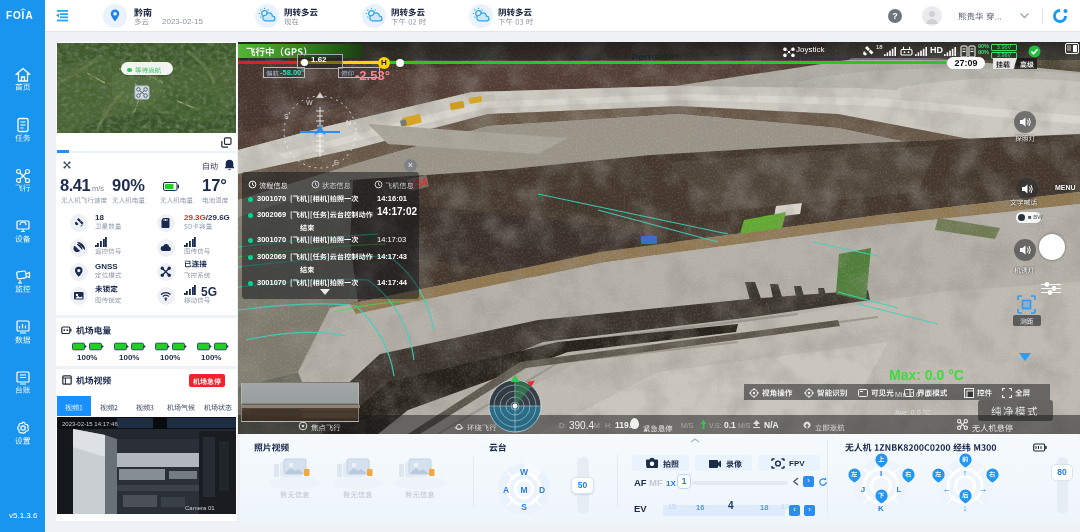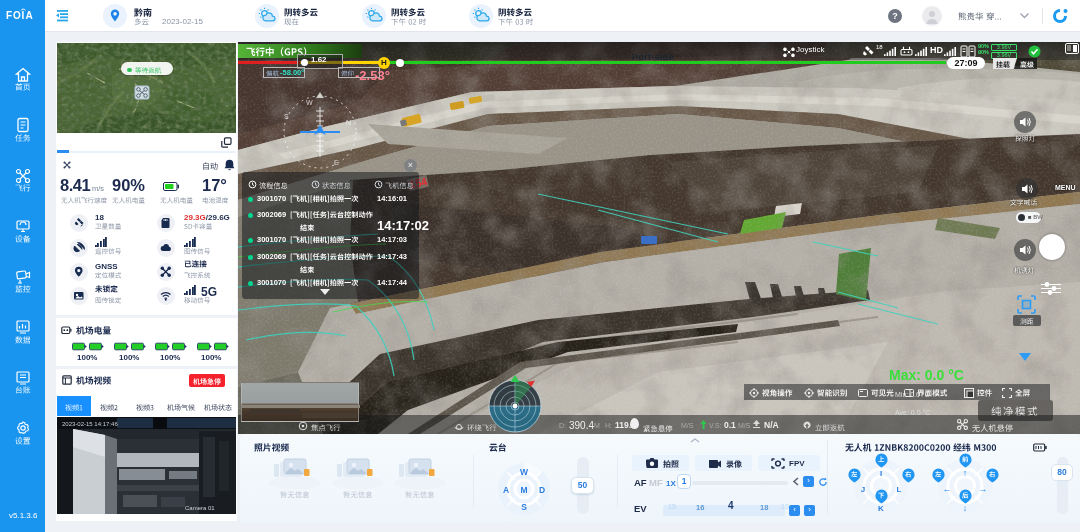--- a/index.html
+++ b/index.html
@@ -144,30 +144,30 @@
 <span class="abs" style="left:19px;top:152px;font-size:7.5px;font-weight:bold;color:#fff">3001070</span>
 <svg style="position:absolute;left:52.0px;top:153.2px;overflow:visible;" width="68" height="8">
       <path transform="translate(0,6.34)" d="M0.7 1.2H2.4V0.7H1.5V-5.2H2.4V-5.8H0.7Z M8.8 -5.3C8.5 -4.9 8.1 -4.4 7.6 -4.0C7.6 -4.6 7.6 -5.1 7.6 -5.8H3.1V-4.9H6.7C6.8 -1.6 7.2 0.5 8.8 0.5C9.4 0.5 9.6 0.1 9.7 -1.1C9.5 -1.2 9.3 -1.4 9.1 -1.6C9.1 -0.9 9.0 -0.4 8.8 -0.4C8.2 -0.4 7.9 -1.3 7.7 -2.8C8.3 -2.5 8.9 -2.1 9.2 -1.9L9.6 -2.5C9.3 -2.8 8.7 -3.2 8.1 -3.5C8.6 -3.9 9.1 -4.4 9.6 -4.9Z M13.4 -5.7V-3.4C13.4 -2.3 13.3 -0.9 12.4 0.1C12.6 0.2 12.9 0.5 13.1 0.6C14.1 -0.4 14.3 -2.1 14.3 -3.4V-4.9H15.2V-0.6C15.2 0.1 15.2 0.2 15.4 0.4C15.5 0.5 15.7 0.6 15.9 0.6C16.0 0.6 16.1 0.6 16.3 0.6C16.4 0.6 16.6 0.5 16.7 0.4C16.8 0.3 16.9 0.2 17.0 -0.0C17.0 -0.2 17.0 -0.7 17.0 -1.1C16.8 -1.2 16.6 -1.3 16.4 -1.5C16.4 -1.0 16.4 -0.7 16.4 -0.5C16.4 -0.4 16.4 -0.3 16.3 -0.3C16.3 -0.2 16.3 -0.2 16.3 -0.2C16.2 -0.2 16.2 -0.2 16.1 -0.2C16.1 -0.2 16.1 -0.2 16.0 -0.3C16.0 -0.3 16.0 -0.4 16.0 -0.6V-5.7ZM11.3 -6.1V-4.6H10.2V-3.8H11.2C11.0 -2.9 10.5 -2.0 10.1 -1.4C10.2 -1.2 10.4 -0.8 10.5 -0.6C10.8 -1.0 11.1 -1.6 11.3 -2.2V0.6H12.1V-2.4C12.3 -2.1 12.6 -1.7 12.7 -1.5L13.2 -2.2C13.0 -2.4 12.4 -3.1 12.1 -3.4V-3.8H13.1V-4.6H12.1V-6.1Z M17.5 1.2H19.1V-5.8H17.5V-5.2H18.3V0.7H17.5Z M20.6 1.2H22.2V0.7H21.4V-5.2H22.2V-5.8H20.6Z M26.7 -3.2H28.4V-2.3H26.7ZM26.7 -4.0V-4.9H28.4V-4.0ZM26.7 -1.5H28.4V-0.6H26.7ZM25.9 -5.7V0.6H26.7V0.2H28.4V0.5H29.3V-5.7ZM23.9 -6.1V-4.6H22.9V-3.8H23.8C23.6 -3.0 23.2 -2.0 22.7 -1.4C22.8 -1.2 23.0 -0.8 23.1 -0.6C23.4 -1.0 23.7 -1.6 23.9 -2.2V0.6H24.8V-2.4C25.0 -2.0 25.2 -1.7 25.3 -1.5L25.8 -2.2C25.6 -2.4 25.0 -3.1 24.8 -3.4V-3.8H25.7V-4.6H24.8V-6.1Z M33.3 -5.7V-3.4C33.3 -2.3 33.2 -0.9 32.2 0.1C32.4 0.2 32.8 0.5 32.9 0.6C33.9 -0.4 34.1 -2.1 34.1 -3.4V-4.9H35.0V-0.6C35.0 0.1 35.1 0.2 35.2 0.4C35.3 0.5 35.5 0.6 35.7 0.6C35.8 0.6 36.0 0.6 36.1 0.6C36.3 0.6 36.4 0.5 36.6 0.4C36.7 0.3 36.8 0.2 36.8 -0.0C36.8 -0.2 36.9 -0.7 36.9 -1.1C36.7 -1.2 36.4 -1.3 36.3 -1.5C36.3 -1.0 36.2 -0.7 36.2 -0.5C36.2 -0.4 36.2 -0.3 36.2 -0.3C36.2 -0.2 36.1 -0.2 36.1 -0.2C36.1 -0.2 36.0 -0.2 36.0 -0.2C35.9 -0.2 35.9 -0.2 35.9 -0.3C35.9 -0.3 35.9 -0.4 35.9 -0.6V-5.7ZM31.2 -6.1V-4.6H30.1V-3.8H31.0C30.8 -2.9 30.4 -2.0 29.9 -1.4C30.0 -1.2 30.2 -0.8 30.3 -0.6C30.6 -1.0 30.9 -1.6 31.2 -2.2V0.6H32.0V-2.4C32.2 -2.1 32.4 -1.7 32.5 -1.5L33.0 -2.2C32.9 -2.4 32.2 -3.1 32.0 -3.4V-3.8H32.9V-4.6H32.0V-6.1Z M37.3 1.2H39.0V-5.8H37.3V-5.2H38.2V0.7H37.3Z M40.8 -6.1V-4.7H40.0V-3.9H40.8V-2.7C40.4 -2.6 40.1 -2.5 39.9 -2.5L40.0 -1.6L40.8 -1.8V-0.3C40.8 -0.2 40.7 -0.2 40.6 -0.2C40.6 -0.2 40.3 -0.2 40.1 -0.2C40.2 0.1 40.3 0.4 40.3 0.6C40.8 0.6 41.1 0.6 41.3 0.5C41.6 0.3 41.7 0.1 41.7 -0.3V-2.0L42.5 -2.2L42.3 -3.0L41.7 -2.9V-3.9H42.4V-4.7H41.7V-6.1ZM43.5 -1.9H45.4V-0.6H43.5ZM43.5 -2.7V-4.0H45.4V-2.7ZM44.1 -6.1C44.0 -5.7 43.9 -5.2 43.8 -4.8H42.7V0.6H43.5V0.2H45.4V0.6H46.3V-4.8H44.7C44.9 -5.2 45.0 -5.6 45.1 -6.0Z M51.0 -2.8H52.6V-2.0H51.0ZM49.2 -0.9C49.3 -0.4 49.3 0.2 49.3 0.6L50.2 0.5C50.2 0.1 50.1 -0.5 50.0 -1.0ZM50.7 -0.9C50.9 -0.4 51.1 0.2 51.1 0.6L52.0 0.4C51.9 0.0 51.7 -0.6 51.6 -1.1ZM52.2 -0.9C52.5 -0.4 52.9 0.2 53.0 0.6L53.9 0.3C53.7 -0.1 53.3 -0.8 53.0 -1.2ZM48.0 -1.2C47.8 -0.6 47.4 -0.0 47.1 0.3L48.0 0.7C48.3 0.3 48.6 -0.4 48.8 -0.9ZM48.3 -5.1H49.0V-4.1H48.3ZM48.3 -2.3V-3.4H49.0V-2.3ZM50.0 -5.9V-5.1H51.0C50.9 -4.6 50.6 -4.3 49.8 -4.1V-5.8H47.4V-1.2H48.3V-1.6H49.8V-4.0C49.9 -3.9 50.1 -3.6 50.2 -3.4L50.2 -3.4V-1.3H53.5V-3.5H50.4C51.3 -3.8 51.7 -4.4 51.8 -5.1H52.8C52.8 -4.7 52.7 -4.5 52.7 -4.4C52.6 -4.4 52.6 -4.4 52.5 -4.4C52.4 -4.4 52.1 -4.4 51.8 -4.4C52.0 -4.2 52.0 -3.9 52.0 -3.7C52.4 -3.7 52.7 -3.7 52.9 -3.7C53.1 -3.7 53.2 -3.8 53.4 -3.9C53.5 -4.1 53.6 -4.6 53.7 -5.6C53.7 -5.7 53.7 -5.9 53.7 -5.9Z M54.4 -3.3V-2.3H61.0V-3.3Z M61.6 -5.0C62.1 -4.7 62.7 -4.3 63.0 -3.9L63.6 -4.7C63.3 -5.0 62.6 -5.4 62.1 -5.6ZM61.5 -0.6 62.3 -0.0C62.7 -0.7 63.2 -1.5 63.6 -2.3L62.9 -2.9C62.5 -2.0 61.9 -1.1 61.5 -0.6ZM64.4 -6.1C64.2 -4.9 63.8 -3.8 63.2 -3.1C63.4 -3.0 63.8 -2.8 64.0 -2.6C64.3 -3.0 64.6 -3.5 64.8 -4.1H67.1C66.9 -3.7 66.8 -3.2 66.7 -2.9C66.9 -2.8 67.2 -2.7 67.4 -2.6C67.7 -3.1 68.0 -3.9 68.1 -4.7L67.5 -5.0L67.3 -5.0H65.1C65.2 -5.3 65.3 -5.6 65.4 -5.9ZM65.2 -3.9V-3.5C65.2 -2.5 65.1 -1.0 63.0 0.0C63.2 0.2 63.6 0.5 63.7 0.7C64.9 0.1 65.5 -0.7 65.8 -1.5C66.2 -0.5 66.8 0.2 67.7 0.6C67.9 0.4 68.1 -0.0 68.3 -0.2C67.1 -0.6 66.5 -1.6 66.2 -2.9C66.2 -3.1 66.2 -3.3 66.2 -3.4V-3.9Z" fill="#fff"></path>
     </svg>
 <span class="abs" style="left:139px;top:152px;font-size:7.5px;font-weight:bold;color:#fff">14:16:01</span>
 <div class="abs" style="left:10px;top:171px;width:5px;height:5px;border-radius:50%;background:#00d68f"></div>
 <span class="abs" style="left:19px;top:168px;font-size:7.5px;font-weight:bold;color:#fff">3002069</span>
 <svg style="position:absolute;left:52.0px;top:169.2px;overflow:visible;" width="83" height="8">
       <path transform="translate(0,6.34)" d="M0.7 1.2H2.4V0.7H1.5V-5.2H2.4V-5.8H0.7Z M8.8 -5.3C8.5 -4.9 8.1 -4.4 7.6 -4.0C7.6 -4.6 7.6 -5.1 7.6 -5.8H3.1V-4.9H6.7C6.8 -1.6 7.2 0.5 8.8 0.5C9.4 0.5 9.6 0.1 9.7 -1.1C9.5 -1.2 9.3 -1.4 9.1 -1.6C9.1 -0.9 9.0 -0.4 8.8 -0.4C8.2 -0.4 7.9 -1.3 7.7 -2.8C8.3 -2.5 8.9 -2.1 9.2 -1.9L9.6 -2.5C9.3 -2.8 8.7 -3.2 8.1 -3.5C8.6 -3.9 9.1 -4.4 9.6 -4.9Z M13.4 -5.7V-3.4C13.4 -2.3 13.3 -0.9 12.4 0.1C12.6 0.2 12.9 0.5 13.1 0.6C14.1 -0.4 14.3 -2.1 14.3 -3.4V-4.9H15.2V-0.6C15.2 0.1 15.2 0.2 15.4 0.4C15.5 0.5 15.7 0.6 15.9 0.6C16.0 0.6 16.1 0.6 16.3 0.6C16.4 0.6 16.6 0.5 16.7 0.4C16.8 0.3 16.9 0.2 17.0 -0.0C17.0 -0.2 17.0 -0.7 17.0 -1.1C16.8 -1.2 16.6 -1.3 16.4 -1.5C16.4 -1.0 16.4 -0.7 16.4 -0.5C16.4 -0.4 16.4 -0.3 16.3 -0.3C16.3 -0.2 16.3 -0.2 16.3 -0.2C16.2 -0.2 16.2 -0.2 16.1 -0.2C16.1 -0.2 16.1 -0.2 16.0 -0.3C16.0 -0.3 16.0 -0.4 16.0 -0.6V-5.7ZM11.3 -6.1V-4.6H10.2V-3.8H11.2C11.0 -2.9 10.5 -2.0 10.1 -1.4C10.2 -1.2 10.4 -0.8 10.5 -0.6C10.8 -1.0 11.1 -1.6 11.3 -2.2V0.6H12.1V-2.4C12.3 -2.1 12.6 -1.7 12.7 -1.5L13.2 -2.2C13.0 -2.4 12.4 -3.1 12.1 -3.4V-3.8H13.1V-4.6H12.1V-6.1Z M17.5 1.2H19.1V-5.8H17.5V-5.2H18.3V0.7H17.5Z M20.6 1.2H22.2V0.7H21.4V-5.2H22.2V-5.8H20.6Z M24.5 -6.1C24.1 -5.0 23.4 -4.0 22.7 -3.3C22.8 -3.1 23.1 -2.6 23.2 -2.4C23.4 -2.6 23.6 -2.8 23.8 -3.1V0.6H24.6V-4.4C24.8 -4.6 24.9 -4.9 25.1 -5.2C25.2 -5.0 25.3 -4.7 25.3 -4.5C25.8 -4.6 26.3 -4.6 26.8 -4.7V-3.1H24.9V-2.3H26.8V-0.4H25.2V0.4H29.4V-0.4H27.7V-2.3H29.5V-3.1H27.7V-4.9C28.3 -5.0 28.8 -5.1 29.3 -5.3L28.7 -6.0C27.8 -5.7 26.4 -5.4 25.1 -5.2C25.2 -5.4 25.3 -5.6 25.3 -5.8Z M32.8 -2.7C32.7 -2.5 32.7 -2.3 32.7 -2.1H30.6V-1.4H32.3C31.9 -0.7 31.2 -0.3 30.1 -0.1C30.3 0.1 30.5 0.5 30.6 0.6C31.9 0.3 32.8 -0.3 33.3 -1.4H35.2C35.1 -0.7 35.0 -0.3 34.8 -0.2C34.7 -0.2 34.6 -0.1 34.5 -0.1C34.3 -0.1 33.7 -0.2 33.3 -0.2C33.4 0.0 33.5 0.3 33.5 0.5C34.0 0.6 34.5 0.6 34.7 0.6C35.1 0.5 35.3 0.5 35.5 0.3C35.8 0.1 36.0 -0.5 36.1 -1.8C36.2 -1.9 36.2 -2.1 36.2 -2.1H33.5C33.6 -2.3 33.6 -2.5 33.7 -2.6ZM34.8 -4.7C34.4 -4.4 33.9 -4.1 33.4 -3.9C32.9 -4.1 32.5 -4.4 32.2 -4.7L32.2 -4.7ZM32.4 -6.1C32.0 -5.5 31.3 -4.9 30.3 -4.4C30.5 -4.3 30.7 -3.9 30.8 -3.7C31.1 -3.9 31.4 -4.1 31.6 -4.2C31.8 -4.0 32.1 -3.8 32.4 -3.6C31.6 -3.4 30.9 -3.3 30.1 -3.3C30.2 -3.1 30.3 -2.7 30.4 -2.5C31.4 -2.6 32.5 -2.8 33.4 -3.1C34.2 -2.8 35.2 -2.7 36.3 -2.6C36.4 -2.8 36.6 -3.2 36.8 -3.3C35.9 -3.4 35.1 -3.5 34.5 -3.6C35.2 -4.0 35.8 -4.5 36.3 -5.1L35.7 -5.5L35.6 -5.4H32.9C33.0 -5.6 33.1 -5.8 33.2 -5.9Z M37.3 1.2H39.0V-5.8H37.3V-5.2H38.2V0.7H37.3Z M40.9 -5.6V-4.8H45.8V-5.6ZM40.7 0.4C41.0 0.2 41.6 0.2 45.2 -0.1C45.4 0.2 45.5 0.5 45.6 0.7L46.4 0.2C46.1 -0.5 45.4 -1.5 44.8 -2.3L44.0 -1.9C44.2 -1.6 44.5 -1.2 44.7 -0.9L41.8 -0.7C42.3 -1.3 42.8 -2.0 43.2 -2.7H46.5V-3.6H40.0V-2.7H42.0C41.6 -2.0 41.1 -1.3 40.9 -1.1C40.7 -0.8 40.5 -0.6 40.3 -0.6C40.4 -0.3 40.6 0.2 40.7 0.4Z M48.0 -2.5V0.6H48.9V0.3H52.0V0.6H52.9V-2.5ZM48.9 -0.6V-1.7H52.0V-0.6ZM47.8 -3.0C48.2 -3.1 48.7 -3.2 52.6 -3.4C52.7 -3.2 52.8 -3.0 52.9 -2.8L53.7 -3.3C53.3 -3.9 52.4 -4.8 51.8 -5.5L51.1 -5.0C51.4 -4.7 51.6 -4.4 51.9 -4.1L49.0 -4.0C49.5 -4.6 50.1 -5.2 50.5 -5.9L49.7 -6.2C49.2 -5.4 48.4 -4.5 48.1 -4.3C47.9 -4.0 47.7 -3.9 47.5 -3.9C47.6 -3.6 47.8 -3.2 47.8 -3.0Z M58.9 -3.8C59.4 -3.4 60.0 -2.9 60.3 -2.6L60.9 -3.1C60.5 -3.4 59.9 -3.9 59.4 -4.3ZM55.1 -6.1V-4.8H54.4V-4.0H55.1V-2.5L54.3 -2.3L54.4 -1.5L55.1 -1.7V-0.4C55.1 -0.3 55.1 -0.3 55.0 -0.3C54.9 -0.3 54.6 -0.3 54.4 -0.3C54.5 -0.0 54.6 0.3 54.6 0.5C55.1 0.5 55.4 0.5 55.6 0.4C55.8 0.2 55.9 0.0 55.9 -0.4V-2.0L56.6 -2.2L56.5 -3.0L55.9 -2.8V-4.0H56.5V-4.8H55.9V-6.1ZM58.0 -4.3C57.7 -3.9 57.1 -3.4 56.7 -3.2C56.8 -3.0 57.0 -2.7 57.1 -2.5H57.0V-1.8H58.3V-0.3H56.4V0.4H61.1V-0.3H59.2V-1.8H60.6V-2.5H57.2C57.7 -2.9 58.3 -3.4 58.7 -4.0ZM58.1 -6.0C58.2 -5.8 58.3 -5.5 58.4 -5.3H56.7V-4.0H57.5V-4.6H60.2V-4.0H61.0V-5.3H59.3C59.2 -5.5 59.1 -5.9 59.0 -6.1Z M65.9 -5.5V-1.4H66.7V-5.5ZM67.2 -6.0V-0.4C67.2 -0.3 67.2 -0.2 67.1 -0.2C66.9 -0.2 66.6 -0.2 66.2 -0.2C66.3 0.0 66.4 0.4 66.4 0.6C67.0 0.6 67.4 0.6 67.7 0.5C68.0 0.3 68.0 0.1 68.0 -0.4V-6.0ZM62.1 -6.0C62.0 -5.3 61.7 -4.6 61.4 -4.1C61.6 -4.0 61.9 -3.9 62.1 -3.8H61.6V-3.1H63.2V-2.5H61.8V0.1H62.6V-1.8H63.2V0.6H64.0V-1.8H64.6V-0.7C64.6 -0.6 64.6 -0.6 64.6 -0.6C64.5 -0.6 64.3 -0.6 64.1 -0.6C64.2 -0.4 64.3 -0.1 64.3 0.1C64.7 0.1 65.0 0.1 65.2 -0.0C65.4 -0.2 65.4 -0.4 65.4 -0.7V-2.5H64.0V-3.1H65.6V-3.8H64.0V-4.4H65.3V-5.2H64.0V-6.1H63.2V-5.2H62.7C62.8 -5.4 62.9 -5.6 62.9 -5.8ZM63.2 -3.8H62.2C62.3 -4.0 62.4 -4.2 62.5 -4.4H63.2Z M69.1 -5.6V-4.8H71.9V-5.6ZM69.1 -0.1 69.1 -0.2V-0.1C69.4 -0.3 69.7 -0.4 71.5 -0.8L71.5 -0.5L72.2 -0.7C72.1 -0.5 71.9 -0.2 71.7 -0.0C71.9 0.1 72.2 0.4 72.3 0.6C73.3 -0.4 73.6 -1.9 73.7 -3.7H74.5C74.4 -1.5 74.3 -0.6 74.2 -0.4C74.1 -0.3 74.0 -0.3 73.9 -0.3C73.8 -0.3 73.5 -0.3 73.1 -0.3C73.3 -0.1 73.4 0.3 73.4 0.5C73.7 0.6 74.1 0.6 74.3 0.5C74.6 0.5 74.8 0.4 74.9 0.2C75.2 -0.2 75.3 -1.2 75.3 -4.2C75.3 -4.3 75.3 -4.6 75.3 -4.6H73.8L73.8 -6.0H72.9L72.9 -4.6H72.1V-3.7H72.9C72.8 -2.6 72.7 -1.6 72.3 -0.8C72.1 -1.3 71.9 -2.1 71.6 -2.6L70.9 -2.5C71.0 -2.2 71.1 -1.9 71.2 -1.6L70.0 -1.3C70.2 -1.8 70.5 -2.5 70.6 -3.1H72.0V-3.9H68.8V-3.1H69.7C69.6 -2.3 69.3 -1.6 69.2 -1.4C69.1 -1.1 69.0 -1.0 68.9 -0.9C69.0 -0.7 69.1 -0.3 69.1 -0.1Z M79.4 -6.0C79.1 -5.0 78.5 -4.0 77.9 -3.3C78.0 -3.2 78.4 -2.9 78.5 -2.7C78.9 -3.1 79.2 -3.6 79.5 -4.1H79.7V0.6H80.6V-1.0H82.6V-1.8H80.6V-2.6H82.5V-3.4H80.6V-4.1H82.7V-4.9H79.9C80.0 -5.2 80.1 -5.5 80.2 -5.8ZM77.5 -6.1C77.1 -5.1 76.5 -4.0 75.8 -3.4C76.0 -3.2 76.2 -2.7 76.3 -2.5C76.5 -2.6 76.6 -2.8 76.8 -3.0V0.6H77.6V-4.3C77.9 -4.8 78.1 -5.3 78.3 -5.8Z" fill="#fff"></path>
     </svg>
-<span class="abs" style="left:139px;top:176px;font-size:13px;font-weight:bold;color:#fff">14:17:02</span>
+<span class="abs" style="left:139px;top:164px;font-size:10px;font-weight:bold;color:#fff">14:17:02</span>
 <svg style="position:absolute;left:62.0px;top:181.7px;overflow:visible;" width="14" height="8">
       <path transform="translate(0,6.34)" d="M0.2 -0.5 0.3 0.4C1.1 0.2 2.1 0.0 3.0 -0.2L3.0 -1.0C2.0 -0.8 0.9 -0.6 0.2 -0.5ZM0.4 -3.0C0.5 -3.1 0.7 -3.1 1.4 -3.2C1.1 -2.9 0.9 -2.6 0.8 -2.5C0.5 -2.2 0.4 -2.1 0.2 -2.1C0.3 -1.8 0.4 -1.4 0.5 -1.2C0.7 -1.3 1.0 -1.4 3.0 -1.8C2.9 -2.0 2.9 -2.3 2.9 -2.5L1.7 -2.3C2.2 -2.9 2.7 -3.6 3.1 -4.2L2.3 -4.7C2.2 -4.5 2.0 -4.2 1.9 -4.0L1.3 -3.9C1.7 -4.5 2.1 -5.1 2.4 -5.8L1.5 -6.1C1.2 -5.3 0.7 -4.5 0.6 -4.3C0.4 -4.0 0.3 -3.9 0.1 -3.9C0.2 -3.6 0.4 -3.2 0.4 -3.0ZM4.5 -6.1V-5.2H3.0V-4.4H4.5V-3.6H3.2V-2.8H6.7V-3.6H5.4V-4.4H6.9V-5.2H5.4V-6.1ZM3.3 -2.3V0.6H4.2V0.3H5.7V0.6H6.6V-2.3ZM4.2 -0.4V-1.5H5.7V-0.4Z M8.2 -4.1V-1.8H9.9C9.2 -1.1 8.3 -0.6 7.4 -0.3C7.6 -0.1 7.9 0.3 8.0 0.5C8.8 0.1 9.7 -0.4 10.3 -1.1V0.6H11.2V-1.2C11.9 -0.5 12.7 0.1 13.6 0.5C13.7 0.3 14.0 -0.1 14.2 -0.3C13.3 -0.6 12.4 -1.1 11.7 -1.8H13.5V-4.1H11.2V-4.7H13.9V-5.4H11.2V-6.1H10.3V-5.4H7.7V-4.7H10.3V-4.1ZM9.0 -3.3H10.3V-2.5H9.0ZM11.2 -3.3H12.6V-2.5H11.2Z" fill="#fff"></path>
     </svg>
 <div class="abs" style="left:10px;top:196px;width:5px;height:5px;border-radius:50%;background:#00d68f"></div>
 <span class="abs" style="left:19px;top:193px;font-size:7.5px;font-weight:bold;color:#fff">3001070</span>
 <svg style="position:absolute;left:52.0px;top:194.2px;overflow:visible;" width="68" height="8">
       <path transform="translate(0,6.34)" d="M0.7 1.2H2.4V0.7H1.5V-5.2H2.4V-5.8H0.7Z M8.8 -5.3C8.5 -4.9 8.1 -4.4 7.6 -4.0C7.6 -4.6 7.6 -5.1 7.6 -5.8H3.1V-4.9H6.7C6.8 -1.6 7.2 0.5 8.8 0.5C9.4 0.5 9.6 0.1 9.7 -1.1C9.5 -1.2 9.3 -1.4 9.1 -1.6C9.1 -0.9 9.0 -0.4 8.8 -0.4C8.2 -0.4 7.9 -1.3 7.7 -2.8C8.3 -2.5 8.9 -2.1 9.2 -1.9L9.6 -2.5C9.3 -2.8 8.7 -3.2 8.1 -3.5C8.6 -3.9 9.1 -4.4 9.6 -4.9Z M13.4 -5.7V-3.4C13.4 -2.3 13.3 -0.9 12.4 0.1C12.6 0.2 12.9 0.5 13.1 0.6C14.1 -0.4 14.3 -2.1 14.3 -3.4V-4.9H15.2V-0.6C15.2 0.1 15.2 0.2 15.4 0.4C15.5 0.5 15.7 0.6 15.9 0.6C16.0 0.6 16.1 0.6 16.3 0.6C16.4 0.6 16.6 0.5 16.7 0.4C16.8 0.3 16.9 0.2 17.0 -0.0C17.0 -0.2 17.0 -0.7 17.0 -1.1C16.8 -1.2 16.6 -1.3 16.4 -1.5C16.4 -1.0 16.4 -0.7 16.4 -0.5C16.4 -0.4 16.4 -0.3 16.3 -0.3C16.3 -0.2 16.3 -0.2 16.3 -0.2C16.2 -0.2 16.2 -0.2 16.1 -0.2C16.1 -0.2 16.1 -0.2 16.0 -0.3C16.0 -0.3 16.0 -0.4 16.0 -0.6V-5.7ZM11.3 -6.1V-4.6H10.2V-3.8H11.2C11.0 -2.9 10.5 -2.0 10.1 -1.4C10.2 -1.2 10.4 -0.8 10.5 -0.6C10.8 -1.0 11.1 -1.6 11.3 -2.2V0.6H12.1V-2.4C12.3 -2.1 12.6 -1.7 12.7 -1.5L13.2 -2.2C13.0 -2.4 12.4 -3.1 12.1 -3.4V-3.8H13.1V-4.6H12.1V-6.1Z M17.5 1.2H19.1V-5.8H17.5V-5.2H18.3V0.7H17.5Z M20.6 1.2H22.2V0.7H21.4V-5.2H22.2V-5.8H20.6Z M26.7 -3.2H28.4V-2.3H26.7ZM26.7 -4.0V-4.9H28.4V-4.0ZM26.7 -1.5H28.4V-0.6H26.7ZM25.9 -5.7V0.6H26.7V0.2H28.4V0.5H29.3V-5.7ZM23.9 -6.1V-4.6H22.9V-3.8H23.8C23.6 -3.0 23.2 -2.0 22.7 -1.4C22.8 -1.2 23.0 -0.8 23.1 -0.6C23.4 -1.0 23.7 -1.6 23.9 -2.2V0.6H24.8V-2.4C25.0 -2.0 25.2 -1.7 25.3 -1.5L25.8 -2.2C25.6 -2.4 25.0 -3.1 24.8 -3.4V-3.8H25.7V-4.6H24.8V-6.1Z M33.3 -5.7V-3.4C33.3 -2.3 33.2 -0.9 32.2 0.1C32.4 0.2 32.8 0.5 32.9 0.6C33.9 -0.4 34.1 -2.1 34.1 -3.4V-4.9H35.0V-0.6C35.0 0.1 35.1 0.2 35.2 0.4C35.3 0.5 35.5 0.6 35.7 0.6C35.8 0.6 36.0 0.6 36.1 0.6C36.3 0.6 36.4 0.5 36.6 0.4C36.7 0.3 36.8 0.2 36.8 -0.0C36.8 -0.2 36.9 -0.7 36.9 -1.1C36.7 -1.2 36.4 -1.3 36.3 -1.5C36.3 -1.0 36.2 -0.7 36.2 -0.5C36.2 -0.4 36.2 -0.3 36.2 -0.3C36.2 -0.2 36.1 -0.2 36.1 -0.2C36.1 -0.2 36.0 -0.2 36.0 -0.2C35.9 -0.2 35.9 -0.2 35.9 -0.3C35.9 -0.3 35.9 -0.4 35.9 -0.6V-5.7ZM31.2 -6.1V-4.6H30.1V-3.8H31.0C30.8 -2.9 30.4 -2.0 29.9 -1.4C30.0 -1.2 30.2 -0.8 30.3 -0.6C30.6 -1.0 30.9 -1.6 31.2 -2.2V0.6H32.0V-2.4C32.2 -2.1 32.4 -1.7 32.5 -1.5L33.0 -2.2C32.9 -2.4 32.2 -3.1 32.0 -3.4V-3.8H32.9V-4.6H32.0V-6.1Z M37.3 1.2H39.0V-5.8H37.3V-5.2H38.2V0.7H37.3Z M40.8 -6.1V-4.7H40.0V-3.9H40.8V-2.7C40.4 -2.6 40.1 -2.5 39.9 -2.5L40.0 -1.6L40.8 -1.8V-0.3C40.8 -0.2 40.7 -0.2 40.6 -0.2C40.6 -0.2 40.3 -0.2 40.1 -0.2C40.2 0.1 40.3 0.4 40.3 0.6C40.8 0.6 41.1 0.6 41.3 0.5C41.6 0.3 41.7 0.1 41.7 -0.3V-2.0L42.5 -2.2L42.3 -3.0L41.7 -2.9V-3.9H42.4V-4.7H41.7V-6.1ZM43.5 -1.9H45.4V-0.6H43.5ZM43.5 -2.7V-4.0H45.4V-2.7ZM44.1 -6.1C44.0 -5.7 43.9 -5.2 43.8 -4.8H42.7V0.6H43.5V0.2H45.4V0.6H46.3V-4.8H44.7C44.9 -5.2 45.0 -5.6 45.1 -6.0Z M51.0 -2.8H52.6V-2.0H51.0ZM49.2 -0.9C49.3 -0.4 49.3 0.2 49.3 0.6L50.2 0.5C50.2 0.1 50.1 -0.5 50.0 -1.0ZM50.7 -0.9C50.9 -0.4 51.1 0.2 51.1 0.6L52.0 0.4C51.9 0.0 51.7 -0.6 51.6 -1.1ZM52.2 -0.9C52.5 -0.4 52.9 0.2 53.0 0.6L53.9 0.3C53.7 -0.1 53.3 -0.8 53.0 -1.2ZM48.0 -1.2C47.8 -0.6 47.4 -0.0 47.1 0.3L48.0 0.7C48.3 0.3 48.6 -0.4 48.8 -0.9ZM48.3 -5.1H49.0V-4.1H48.3ZM48.3 -2.3V-3.4H49.0V-2.3ZM50.0 -5.9V-5.1H51.0C50.9 -4.6 50.6 -4.3 49.8 -4.1V-5.8H47.4V-1.2H48.3V-1.6H49.8V-4.0C49.9 -3.9 50.1 -3.6 50.2 -3.4L50.2 -3.4V-1.3H53.5V-3.5H50.4C51.3 -3.8 51.7 -4.4 51.8 -5.1H52.8C52.8 -4.7 52.7 -4.5 52.7 -4.4C52.6 -4.4 52.6 -4.4 52.5 -4.4C52.4 -4.4 52.1 -4.4 51.8 -4.4C52.0 -4.2 52.0 -3.9 52.0 -3.7C52.4 -3.7 52.7 -3.7 52.9 -3.7C53.1 -3.7 53.2 -3.8 53.4 -3.9C53.5 -4.1 53.6 -4.6 53.7 -5.6C53.7 -5.7 53.7 -5.9 53.7 -5.9Z M54.4 -3.3V-2.3H61.0V-3.3Z M61.6 -5.0C62.1 -4.7 62.7 -4.3 63.0 -3.9L63.6 -4.7C63.3 -5.0 62.6 -5.4 62.1 -5.6ZM61.5 -0.6 62.3 -0.0C62.7 -0.7 63.2 -1.5 63.6 -2.3L62.9 -2.9C62.5 -2.0 61.9 -1.1 61.5 -0.6ZM64.4 -6.1C64.2 -4.9 63.8 -3.8 63.2 -3.1C63.4 -3.0 63.8 -2.8 64.0 -2.6C64.3 -3.0 64.6 -3.5 64.8 -4.1H67.1C66.9 -3.7 66.8 -3.2 66.7 -2.9C66.9 -2.8 67.2 -2.7 67.4 -2.6C67.7 -3.1 68.0 -3.9 68.1 -4.7L67.5 -5.0L67.3 -5.0H65.1C65.2 -5.3 65.3 -5.6 65.4 -5.9ZM65.2 -3.9V-3.5C65.2 -2.5 65.1 -1.0 63.0 0.0C63.2 0.2 63.6 0.5 63.7 0.7C64.9 0.1 65.5 -0.7 65.8 -1.5C66.2 -0.5 66.8 0.2 67.7 0.6C67.9 0.4 68.1 -0.0 68.3 -0.2C67.1 -0.6 66.5 -1.6 66.2 -2.9C66.2 -3.1 66.2 -3.3 66.2 -3.4V-3.9Z" fill="#fff"></path>
     </svg>
-<span class="abs" style="left:139px;top:193px;font-size:7.5px;font-weight:bold;color:#fff">14:17:03</span>
+<span class="abs" style="left:139px;top:193px;font-size:7.5px;font-weight:normal;color:#fff">14:17:03</span>
 <div class="abs" style="left:10px;top:213px;width:5px;height:5px;border-radius:50%;background:#00d68f"></div>
 <span class="abs" style="left:19px;top:210px;font-size:7.5px;font-weight:bold;color:#fff">3002069</span>
 <svg style="position:absolute;left:52.0px;top:211.2px;overflow:visible;" width="83" height="8">
       <path transform="translate(0,6.34)" d="M0.7 1.2H2.4V0.7H1.5V-5.2H2.4V-5.8H0.7Z M8.8 -5.3C8.5 -4.9 8.1 -4.4 7.6 -4.0C7.6 -4.6 7.6 -5.1 7.6 -5.8H3.1V-4.9H6.7C6.8 -1.6 7.2 0.5 8.8 0.5C9.4 0.5 9.6 0.1 9.7 -1.1C9.5 -1.2 9.3 -1.4 9.1 -1.6C9.1 -0.9 9.0 -0.4 8.8 -0.4C8.2 -0.4 7.9 -1.3 7.7 -2.8C8.3 -2.5 8.9 -2.1 9.2 -1.9L9.6 -2.5C9.3 -2.8 8.7 -3.2 8.1 -3.5C8.6 -3.9 9.1 -4.4 9.6 -4.9Z M13.4 -5.7V-3.4C13.4 -2.3 13.3 -0.9 12.4 0.1C12.6 0.2 12.9 0.5 13.1 0.6C14.1 -0.4 14.3 -2.1 14.3 -3.4V-4.9H15.2V-0.6C15.2 0.1 15.2 0.2 15.4 0.4C15.5 0.5 15.7 0.6 15.9 0.6C16.0 0.6 16.1 0.6 16.3 0.6C16.4 0.6 16.6 0.5 16.7 0.4C16.8 0.3 16.9 0.2 17.0 -0.0C17.0 -0.2 17.0 -0.7 17.0 -1.1C16.8 -1.2 16.6 -1.3 16.4 -1.5C16.4 -1.0 16.4 -0.7 16.4 -0.5C16.4 -0.4 16.4 -0.3 16.3 -0.3C16.3 -0.2 16.3 -0.2 16.3 -0.2C16.2 -0.2 16.2 -0.2 16.1 -0.2C16.1 -0.2 16.1 -0.2 16.0 -0.3C16.0 -0.3 16.0 -0.4 16.0 -0.6V-5.7ZM11.3 -6.1V-4.6H10.2V-3.8H11.2C11.0 -2.9 10.5 -2.0 10.1 -1.4C10.2 -1.2 10.4 -0.8 10.5 -0.6C10.8 -1.0 11.1 -1.6 11.3 -2.2V0.6H12.1V-2.4C12.3 -2.1 12.6 -1.7 12.7 -1.5L13.2 -2.2C13.0 -2.4 12.4 -3.1 12.1 -3.4V-3.8H13.1V-4.6H12.1V-6.1Z M17.5 1.2H19.1V-5.8H17.5V-5.2H18.3V0.7H17.5Z M20.6 1.2H22.2V0.7H21.4V-5.2H22.2V-5.8H20.6Z M24.5 -6.1C24.1 -5.0 23.4 -4.0 22.7 -3.3C22.8 -3.1 23.1 -2.6 23.2 -2.4C23.4 -2.6 23.6 -2.8 23.8 -3.1V0.6H24.6V-4.4C24.8 -4.6 24.9 -4.9 25.1 -5.2C25.2 -5.0 25.3 -4.7 25.3 -4.5C25.8 -4.6 26.3 -4.6 26.8 -4.7V-3.1H24.9V-2.3H26.8V-0.4H25.2V0.4H29.4V-0.4H27.7V-2.3H29.5V-3.1H27.7V-4.9C28.3 -5.0 28.8 -5.1 29.3 -5.3L28.7 -6.0C27.8 -5.7 26.4 -5.4 25.1 -5.2C25.2 -5.4 25.3 -5.6 25.3 -5.8Z M32.8 -2.7C32.7 -2.5 32.7 -2.3 32.7 -2.1H30.6V-1.4H32.3C31.9 -0.7 31.2 -0.3 30.1 -0.1C30.3 0.1 30.5 0.5 30.6 0.6C31.9 0.3 32.8 -0.3 33.3 -1.4H35.2C35.1 -0.7 35.0 -0.3 34.8 -0.2C34.7 -0.2 34.6 -0.1 34.5 -0.1C34.3 -0.1 33.7 -0.2 33.3 -0.2C33.4 0.0 33.5 0.3 33.5 0.5C34.0 0.6 34.5 0.6 34.7 0.6C35.1 0.5 35.3 0.5 35.5 0.3C35.8 0.1 36.0 -0.5 36.1 -1.8C36.2 -1.9 36.2 -2.1 36.2 -2.1H33.5C33.6 -2.3 33.6 -2.5 33.7 -2.6ZM34.8 -4.7C34.4 -4.4 33.9 -4.1 33.4 -3.9C32.9 -4.1 32.5 -4.4 32.2 -4.7L32.2 -4.7ZM32.4 -6.1C32.0 -5.5 31.3 -4.9 30.3 -4.4C30.5 -4.3 30.7 -3.9 30.8 -3.7C31.1 -3.9 31.4 -4.1 31.6 -4.2C31.8 -4.0 32.1 -3.8 32.4 -3.6C31.6 -3.4 30.9 -3.3 30.1 -3.3C30.2 -3.1 30.3 -2.7 30.4 -2.5C31.4 -2.6 32.5 -2.8 33.4 -3.1C34.2 -2.8 35.2 -2.7 36.3 -2.6C36.4 -2.8 36.6 -3.2 36.8 -3.3C35.9 -3.4 35.1 -3.5 34.5 -3.6C35.2 -4.0 35.8 -4.5 36.3 -5.1L35.7 -5.5L35.6 -5.4H32.9C33.0 -5.6 33.1 -5.8 33.2 -5.9Z M37.3 1.2H39.0V-5.8H37.3V-5.2H38.2V0.7H37.3Z M40.9 -5.6V-4.8H45.8V-5.6ZM40.7 0.4C41.0 0.2 41.6 0.2 45.2 -0.1C45.4 0.2 45.5 0.5 45.6 0.7L46.4 0.2C46.1 -0.5 45.4 -1.5 44.8 -2.3L44.0 -1.9C44.2 -1.6 44.5 -1.2 44.7 -0.9L41.8 -0.7C42.3 -1.3 42.8 -2.0 43.2 -2.7H46.5V-3.6H40.0V-2.7H42.0C41.6 -2.0 41.1 -1.3 40.9 -1.1C40.7 -0.8 40.5 -0.6 40.3 -0.6C40.4 -0.3 40.6 0.2 40.7 0.4Z M48.0 -2.5V0.6H48.9V0.3H52.0V0.6H52.9V-2.5ZM48.9 -0.6V-1.7H52.0V-0.6ZM47.8 -3.0C48.2 -3.1 48.7 -3.2 52.6 -3.4C52.7 -3.2 52.8 -3.0 52.9 -2.8L53.7 -3.3C53.3 -3.9 52.4 -4.8 51.8 -5.5L51.1 -5.0C51.4 -4.7 51.6 -4.4 51.9 -4.1L49.0 -4.0C49.5 -4.6 50.1 -5.2 50.5 -5.9L49.7 -6.2C49.2 -5.4 48.4 -4.5 48.1 -4.3C47.9 -4.0 47.7 -3.9 47.5 -3.9C47.6 -3.6 47.8 -3.2 47.8 -3.0Z M58.9 -3.8C59.4 -3.4 60.0 -2.9 60.3 -2.6L60.9 -3.1C60.5 -3.4 59.9 -3.9 59.4 -4.3ZM55.1 -6.1V-4.8H54.4V-4.0H55.1V-2.5L54.3 -2.3L54.4 -1.5L55.1 -1.7V-0.4C55.1 -0.3 55.1 -0.3 55.0 -0.3C54.9 -0.3 54.6 -0.3 54.4 -0.3C54.5 -0.0 54.6 0.3 54.6 0.5C55.1 0.5 55.4 0.5 55.6 0.4C55.8 0.2 55.9 0.0 55.9 -0.4V-2.0L56.6 -2.2L56.5 -3.0L55.9 -2.8V-4.0H56.5V-4.8H55.9V-6.1ZM58.0 -4.3C57.7 -3.9 57.1 -3.4 56.7 -3.2C56.8 -3.0 57.0 -2.7 57.1 -2.5H57.0V-1.8H58.3V-0.3H56.4V0.4H61.1V-0.3H59.2V-1.8H60.6V-2.5H57.2C57.7 -2.9 58.3 -3.4 58.7 -4.0ZM58.1 -6.0C58.2 -5.8 58.3 -5.5 58.4 -5.3H56.7V-4.0H57.5V-4.6H60.2V-4.0H61.0V-5.3H59.3C59.2 -5.5 59.1 -5.9 59.0 -6.1Z M65.9 -5.5V-1.4H66.7V-5.5ZM67.2 -6.0V-0.4C67.2 -0.3 67.2 -0.2 67.1 -0.2C66.9 -0.2 66.6 -0.2 66.2 -0.2C66.3 0.0 66.4 0.4 66.4 0.6C67.0 0.6 67.4 0.6 67.7 0.5C68.0 0.3 68.0 0.1 68.0 -0.4V-6.0ZM62.1 -6.0C62.0 -5.3 61.7 -4.6 61.4 -4.1C61.6 -4.0 61.9 -3.9 62.1 -3.8H61.6V-3.1H63.2V-2.5H61.8V0.1H62.6V-1.8H63.2V0.6H64.0V-1.8H64.6V-0.7C64.6 -0.6 64.6 -0.6 64.6 -0.6C64.5 -0.6 64.3 -0.6 64.1 -0.6C64.2 -0.4 64.3 -0.1 64.3 0.1C64.7 0.1 65.0 0.1 65.2 -0.0C65.4 -0.2 65.4 -0.4 65.4 -0.7V-2.5H64.0V-3.1H65.6V-3.8H64.0V-4.4H65.3V-5.2H64.0V-6.1H63.2V-5.2H62.7C62.8 -5.4 62.9 -5.6 62.9 -5.8ZM63.2 -3.8H62.2C62.3 -4.0 62.4 -4.2 62.5 -4.4H63.2Z M69.1 -5.6V-4.8H71.9V-5.6ZM69.1 -0.1 69.1 -0.2V-0.1C69.4 -0.3 69.7 -0.4 71.5 -0.8L71.5 -0.5L72.2 -0.7C72.1 -0.5 71.9 -0.2 71.7 -0.0C71.9 0.1 72.2 0.4 72.3 0.6C73.3 -0.4 73.6 -1.9 73.7 -3.7H74.5C74.4 -1.5 74.3 -0.6 74.2 -0.4C74.1 -0.3 74.0 -0.3 73.9 -0.3C73.8 -0.3 73.5 -0.3 73.1 -0.3C73.3 -0.1 73.4 0.3 73.4 0.5C73.7 0.6 74.1 0.6 74.3 0.5C74.6 0.5 74.8 0.4 74.9 0.2C75.2 -0.2 75.3 -1.2 75.3 -4.2C75.3 -4.3 75.3 -4.6 75.3 -4.6H73.8L73.8 -6.0H72.9L72.9 -4.6H72.1V-3.7H72.9C72.8 -2.6 72.7 -1.6 72.3 -0.8C72.1 -1.3 71.9 -2.1 71.6 -2.6L70.9 -2.5C71.0 -2.2 71.1 -1.9 71.2 -1.6L70.0 -1.3C70.2 -1.8 70.5 -2.5 70.6 -3.1H72.0V-3.9H68.8V-3.1H69.7C69.6 -2.3 69.3 -1.6 69.2 -1.4C69.1 -1.1 69.0 -1.0 68.9 -0.9C69.0 -0.7 69.1 -0.3 69.1 -0.1Z M79.4 -6.0C79.1 -5.0 78.5 -4.0 77.9 -3.3C78.0 -3.2 78.4 -2.9 78.5 -2.7C78.9 -3.1 79.2 -3.6 79.5 -4.1H79.7V0.6H80.6V-1.0H82.6V-1.8H80.6V-2.6H82.5V-3.4H80.6V-4.1H82.7V-4.9H79.9C80.0 -5.2 80.1 -5.5 80.2 -5.8ZM77.5 -6.1C77.1 -5.1 76.5 -4.0 75.8 -3.4C76.0 -3.2 76.2 -2.7 76.3 -2.5C76.5 -2.6 76.6 -2.8 76.8 -3.0V0.6H77.6V-4.3C77.9 -4.8 78.1 -5.3 78.3 -5.8Z" fill="#fff"></path>
     </svg>
 <span class="abs" style="left:139px;top:210px;font-size:7.5px;font-weight:bold;color:#fff">14:17:43</span>
 <svg style="position:absolute;left:62.0px;top:223.7px;overflow:visible;" width="14" height="8">
       <path transform="translate(0,6.34)" d="M0.2 -0.5 0.3 0.4C1.1 0.2 2.1 0.0 3.0 -0.2L3.0 -1.0C2.0 -0.8 0.9 -0.6 0.2 -0.5ZM0.4 -3.0C0.5 -3.1 0.7 -3.1 1.4 -3.2C1.1 -2.9 0.9 -2.6 0.8 -2.5C0.5 -2.2 0.4 -2.1 0.2 -2.1C0.3 -1.8 0.4 -1.4 0.5 -1.2C0.7 -1.3 1.0 -1.4 3.0 -1.8C2.9 -2.0 2.9 -2.3 2.9 -2.5L1.7 -2.3C2.2 -2.9 2.7 -3.6 3.1 -4.2L2.3 -4.7C2.2 -4.5 2.0 -4.2 1.9 -4.0L1.3 -3.9C1.7 -4.5 2.1 -5.1 2.4 -5.8L1.5 -6.1C1.2 -5.3 0.7 -4.5 0.6 -4.3C0.4 -4.0 0.3 -3.9 0.1 -3.9C0.2 -3.6 0.4 -3.2 0.4 -3.0ZM4.5 -6.1V-5.2H3.0V-4.4H4.5V-3.6H3.2V-2.8H6.7V-3.6H5.4V-4.4H6.9V-5.2H5.4V-6.1ZM3.3 -2.3V0.6H4.2V0.3H5.7V0.6H6.6V-2.3ZM4.2 -0.4V-1.5H5.7V-0.4Z M8.2 -4.1V-1.8H9.9C9.2 -1.1 8.3 -0.6 7.4 -0.3C7.6 -0.1 7.9 0.3 8.0 0.5C8.8 0.1 9.7 -0.4 10.3 -1.1V0.6H11.2V-1.2C11.9 -0.5 12.7 0.1 13.6 0.5C13.7 0.3 14.0 -0.1 14.2 -0.3C13.3 -0.6 12.4 -1.1 11.7 -1.8H13.5V-4.1H11.2V-4.7H13.9V-5.4H11.2V-6.1H10.3V-5.4H7.7V-4.7H10.3V-4.1ZM9.0 -3.3H10.3V-2.5H9.0ZM11.2 -3.3H12.6V-2.5H11.2Z" fill="#fff"></path>
     </svg>
 <div class="abs" style="left:10px;top:239px;width:5px;height:5px;border-radius:50%;background:#00d68f"></div>

